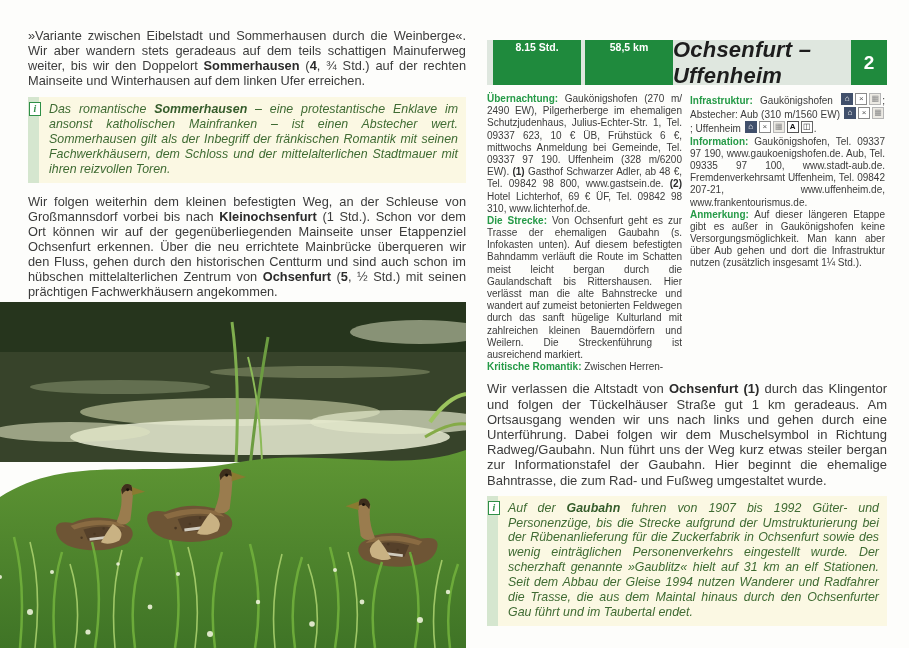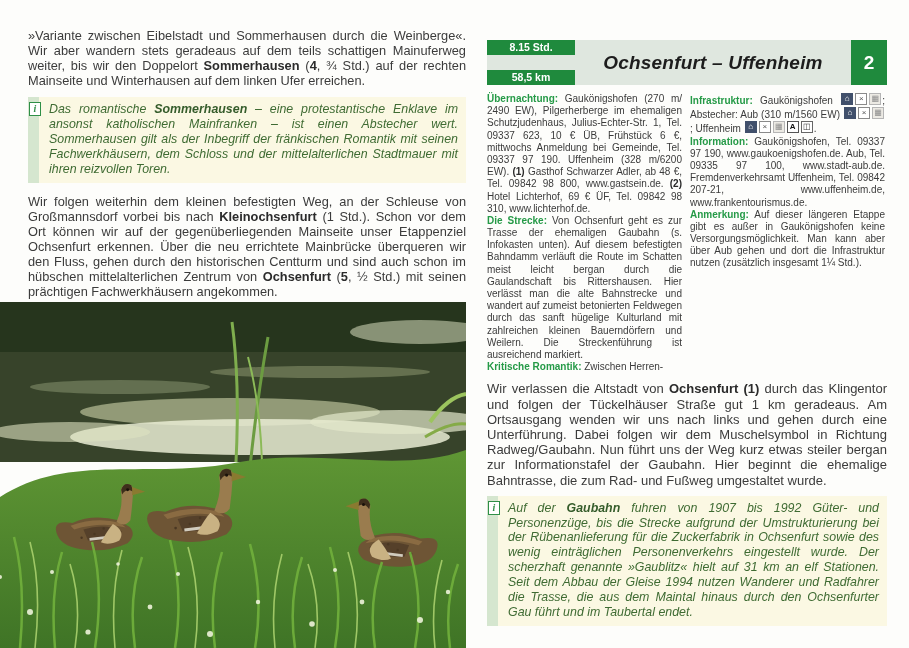--- a/index.html
+++ b/index.html
@@ -14,25 +14,25 @@
            font-size:12.4px;line-height:1.2;text-align:justify;margin:0 0 11px;}
   .infobox b{color:#355c2b;}
   .ibox-icon{position:absolute;left:-10px;top:5px;width:10px;height:12px;background:#fff;
              border:1px solid #2f8f47;color:#2f8f47;font-style:italic;font-weight:bold;
              font-size:10px;line-height:12px;text-align:center;font-family:"Liberation Serif",serif;}
   .caption{font-style:italic;font-size:11px;margin:6px 0 0;color:#3b3b3b;}
   .photo{position:absolute;left:0;top:302px;width:466px;height:346px;display:block;}
   
   .right-col{position:absolute;left:487px;top:40px;width:400px;}
   .route-header{display:flex;align-items:stretch;background:#dfe7df;height:45px;margin-bottom:8px;}
-  .badges{display:flex;flex-direction:column;justify-content:space-between;gap:4px;margin-left:0;}
+  .badges{display:flex;flex-direction:row;justify-content:flex-end;gap:4px;margin-left:6px;}
   .badge{background:#1f8a3d;color:#fff;font-weight:bold;font-size:10.5px;line-height:15px;
          width:88px;text-align:center;}
   .route-title{flex:1;display:flex;align-items:center;justify-content:center;
-               font-weight:bold;font-style:italic;font-size:19px;color:#1d1d1d;letter-spacing:.2px;border-radius:16px;}
+               font-weight:bold;font-style:italic;font-size:22px;color:#1d1d1d;letter-spacing:.2px;border-radius:16px;}
   .stage-box{width:36px;background:#1f8a3d;color:#fff;display:flex;align-items:center;
              justify-content:center;font-weight:bold;font-size:19px;}
   .info-cols{display:flex;gap:8px;margin-bottom:8px;}
   .info-col{width:195px;font-size:10px;line-height:1.22;text-align:justify;}
   .ip{margin:0;}
   .kw{color:#259a47;font-weight:bold;}
   .info-col b{color:#2b2b2b;}
   .mini-icon{display:inline-block;width:10px;height:10px;font-size:8px;line-height:10px;
              text-align:center;border:1px solid #8a8a8a;background:#fff;color:#444;
              margin:0 1px;vertical-align:-1px;overflow:hidden;}

